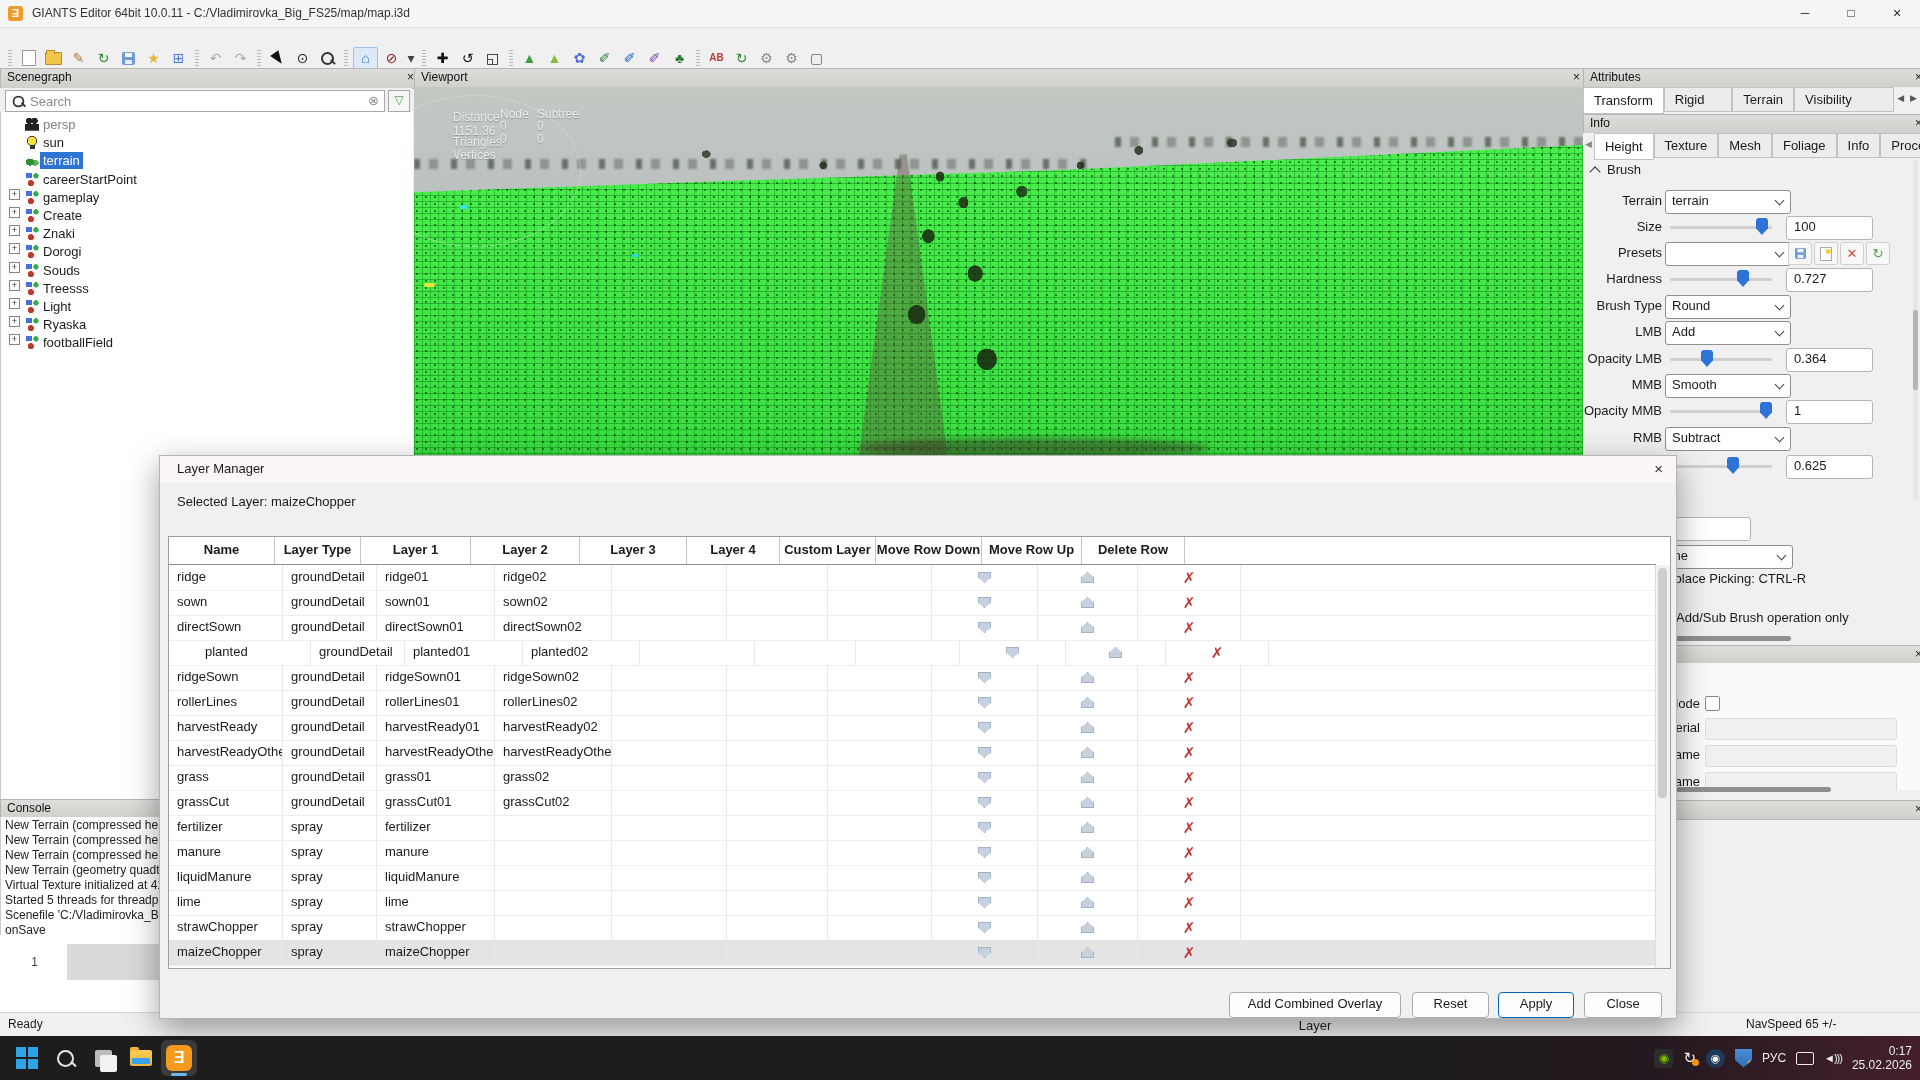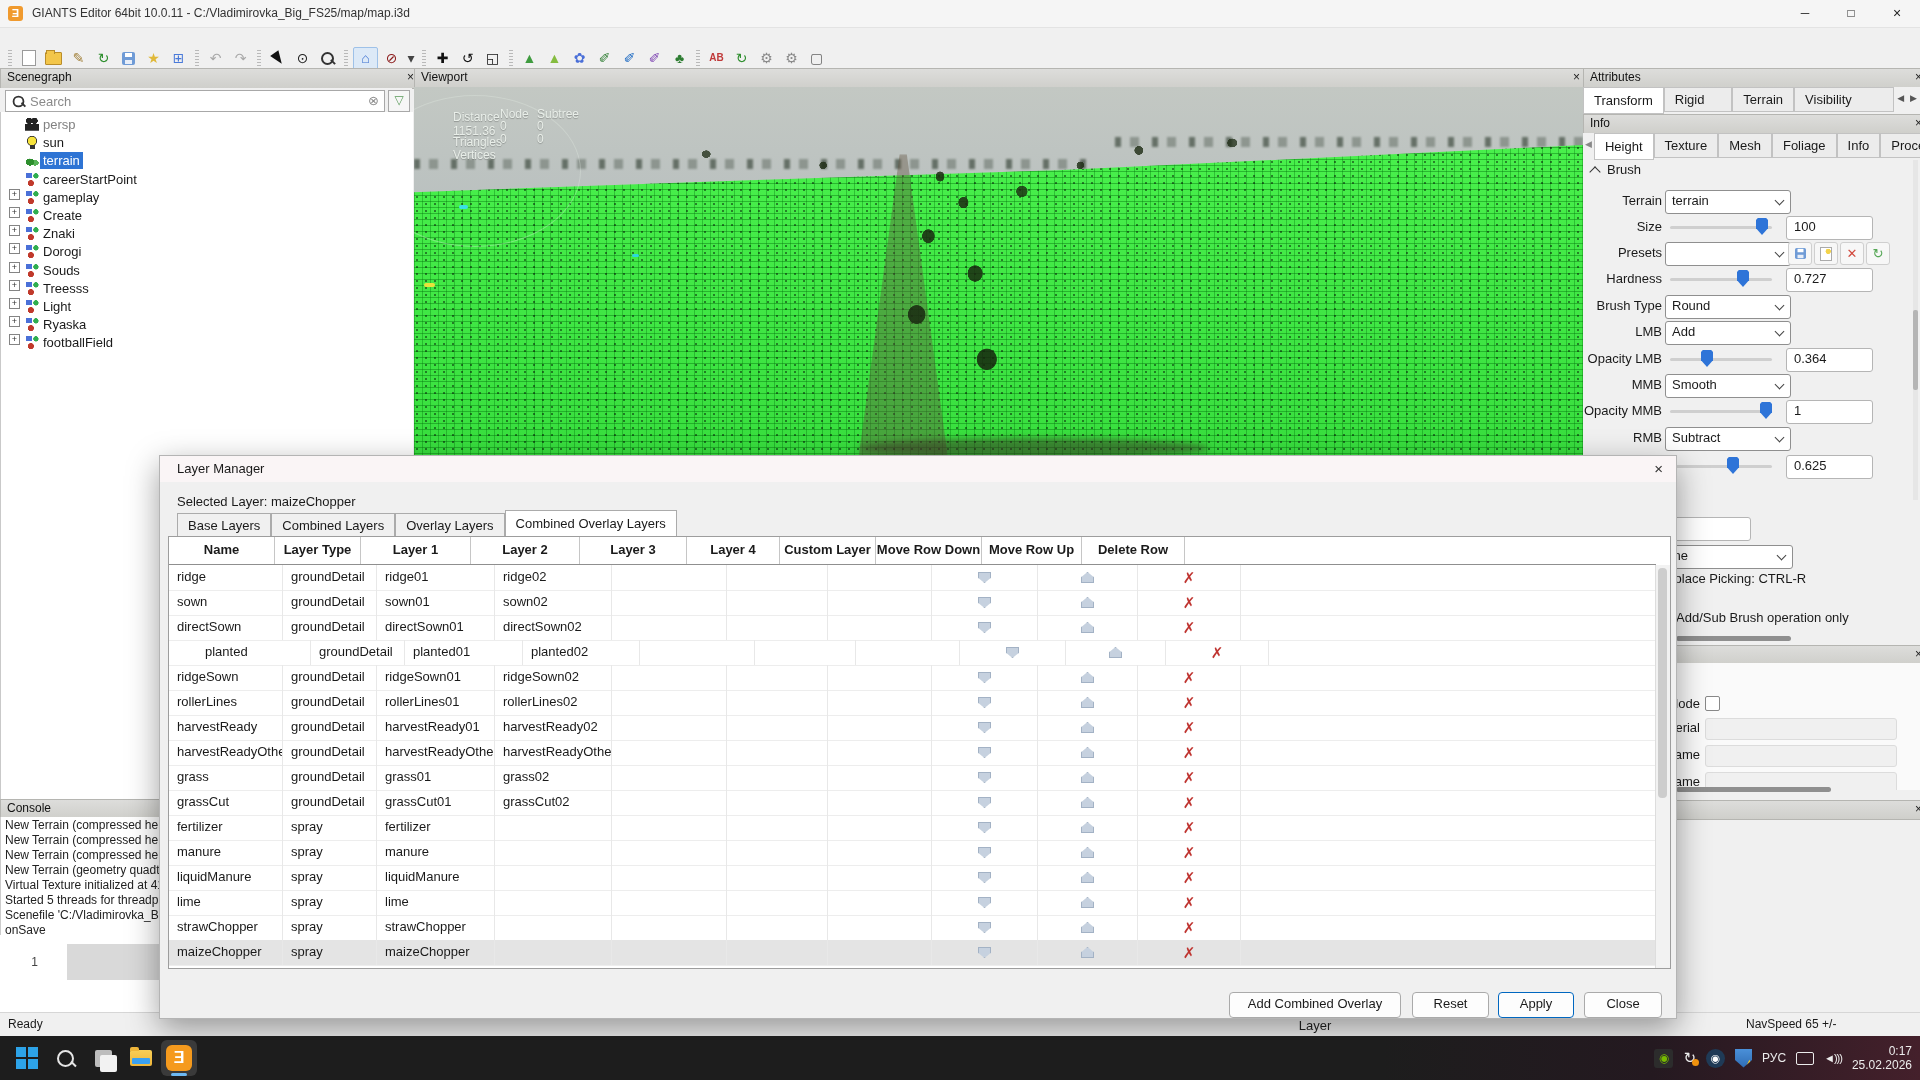--- a/index.html
+++ b/index.html
@@ -562,26 +562,20 @@
     <span id="status-nav">NavSpeed 65 +/-</span>
   </div>
 
   <div class="abs" id="lm">
     <div id="lm-title">Layer Manager</div>
     <div id="lm-close">×</div>
     <div id="lm-selected">
       <span>Selected Layer:</span>
       <span>maizeChopper</span>
     </div>
-    <div id="lm-tabs">
-      <span class="lm-tab">Base Layers</span>
-      <span class="lm-tab">Combined Layers</span>
-      <span class="lm-tab">Overlay Layers</span>
-      <span class="lm-tab active">Combined Overlay Layers</span>
-    </div>
     <div id="lm-table">
       <div id="lm-head">
           <div class="lm-th" style="width: 105px;">Name</div>
           <div class="lm-th" style="width: 85px;">Layer Type</div>
           <div class="lm-th" style="width: 109px;">Layer 1</div>
           <div class="lm-th" style="width: 108px;">Layer 2</div>
           <div class="lm-th" style="width: 106px;">Layer 3</div>
           <div class="lm-th" style="width: 92px;">Layer 4</div>
           <div class="lm-th" style="width: 95px;">Custom Layer</div>
           <div class="lm-th" style="width: 105px;">Move Row Down</div>

